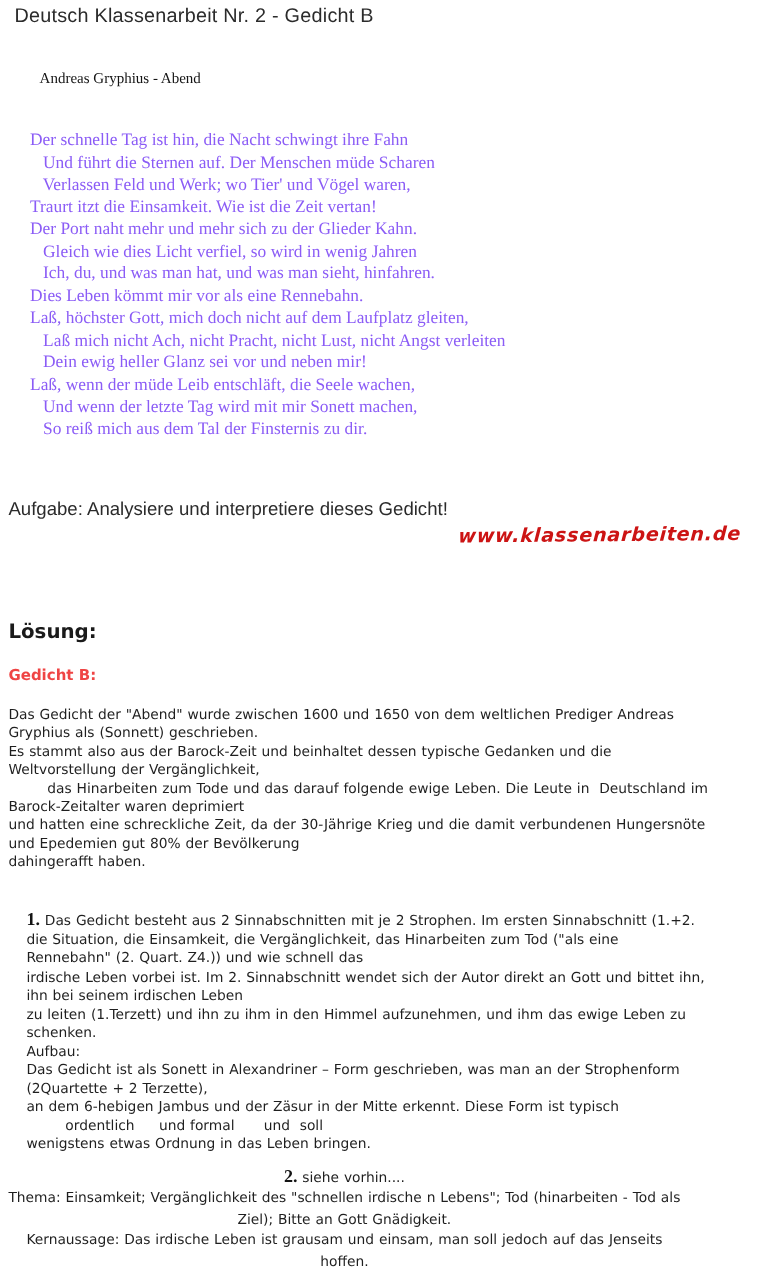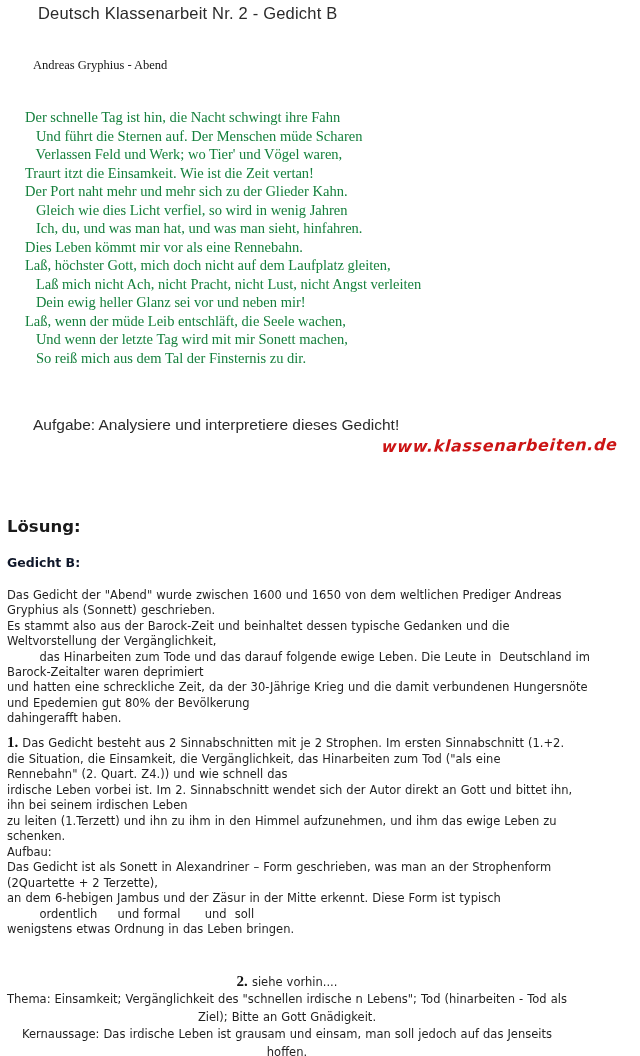--- a/index.html
+++ b/index.html
@@ -7,21 +7,21 @@
     padding: 0;
     background: #ffffff;
   }
   #page {
     position: relative;
     width: 640px;
     height: 1056px;
     background: #ffffff;
     overflow: hidden;
   }
-  .sans   { font-family: "Liberation Sans", sans-serif; margin-left: 26px; }
+  .sans   { font-family: "Liberation Sans", sans-serif; }
   .serif  { font-family: Liberation Serif, serif; }
   .body-f { font-family: "DejaVu Sans", sans-serif; }
 
   .abs { position: absolute; }
 
   #doc-title {
     left: 12px; top: 4px;
     font-size: 16.5px;
     color: #2b2b2b;
     letter-spacing: 0.2px;
@@ -29,21 +29,21 @@
   }
   #poem-author {
     left: 33px; top: 58px;
     font-size: 12.5px;
     color: #141414;
     white-space: pre;
   }
   #poem-block {
     left: 25px; top: 108px;
     font-size: 14.5px;
-    color: #15803d;
+    color: #8b5cf6;
   }
   .poem-line {
     white-space: pre;
     line-height: 18.5px;
     height: 18.5px;
   }
   #task-line {
     left: 7px; top: 416px;
     font-size: 15.5px;
     color: #2b2b2b;
@@ -62,35 +62,35 @@
     left: 7px; top: 517px;
     font-size: 16.5px;
     font-weight: bold;
     color: #1a1a1a;
     white-space: pre;
   }
   #poem-label {
     left: 7px; top: 555px;
     font-size: 12.5px;
     font-weight: bold;
-    color: #0f172a;
+    color: #ef4444;
     white-space: pre;
   }
   .body-text {
     left: 7px;
     font-size: 11.5px;
     color: #1f1f1f;
     word-spacing: 0.4px;
   }
   .body-text .t-line {
     white-space: pre;
     line-height: 15.4px;
   }
   #intro-block   { top: 588px; }
-  #section1-block { top: 735px; }
+  #section1-block { top: 760px; margin-left: 15px; }
   #section1-block .t-line { line-height: 15.5px; }
   #section2-block { top: 973px; }
   #section2-block .t-line { line-height: 17.4px; text-align: center; }
   .sec-num {
     font-family: "Liberation Serif", serif;
     font-weight: bold;
     font-size: 15px;
     color: #141414;
   }
 </style>

